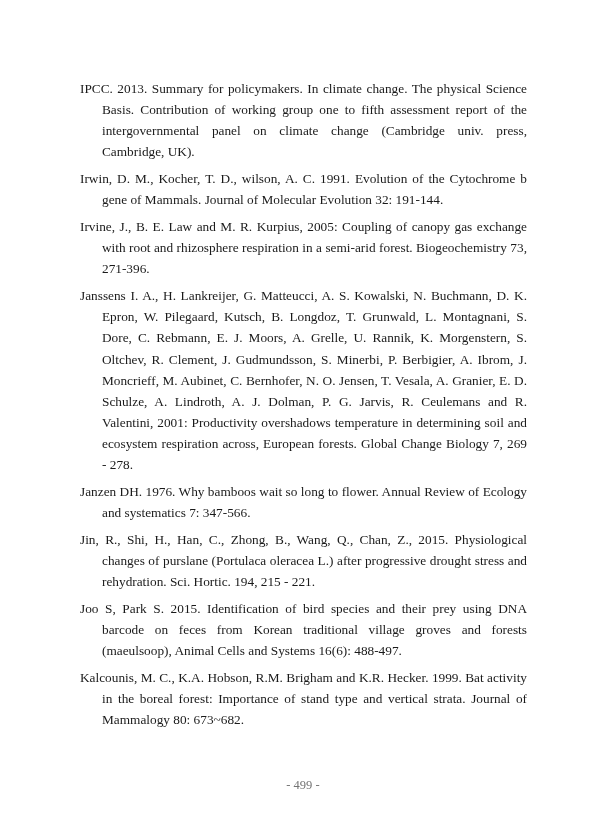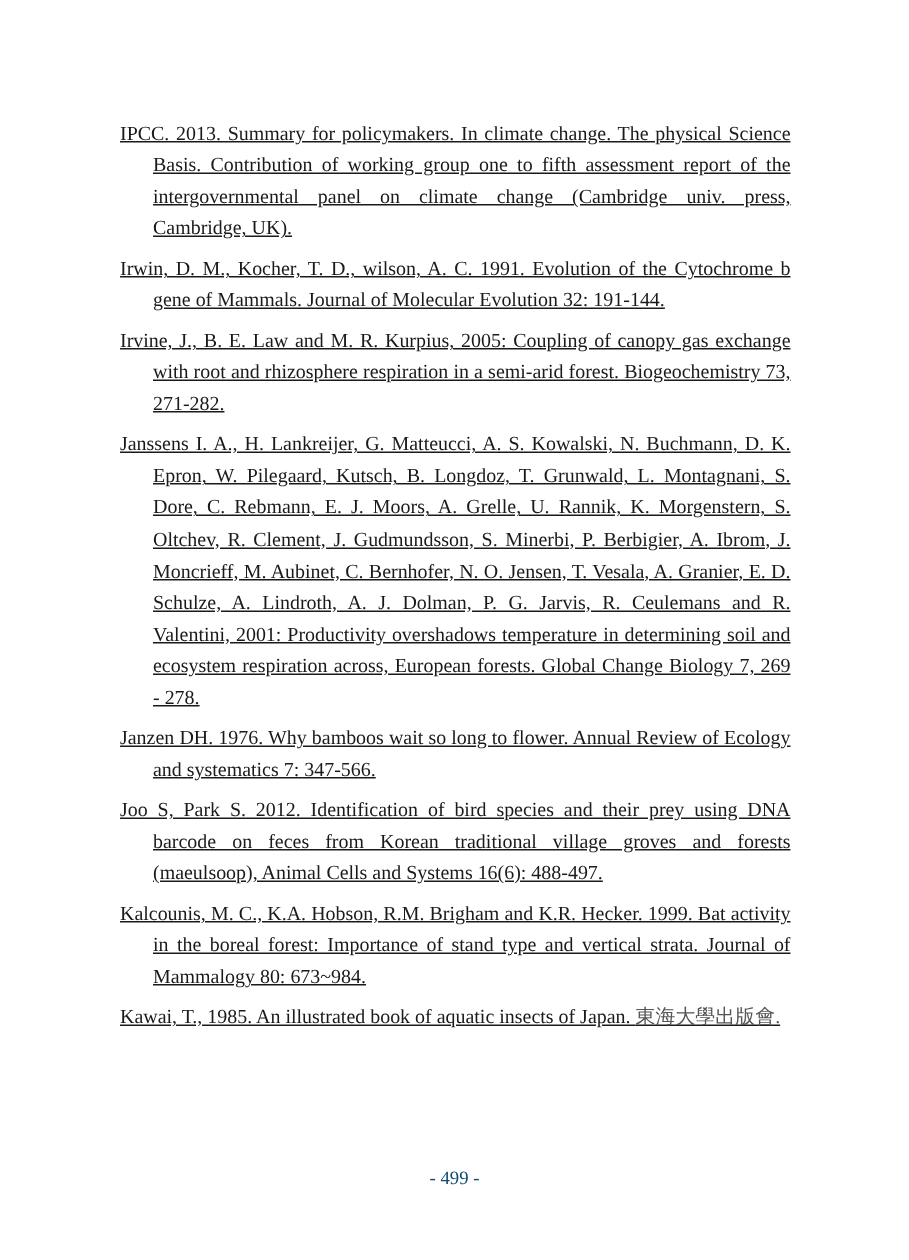--- a/index.html
+++ b/index.html
@@ -6,46 +6,45 @@
   body { width: 606px; height: 840px; position: relative; overflow: hidden; }
   .page {
     position: absolute;
     left: 80px;
     top: 78px;
     width: 447px;
     font-family: "Liberation Serif", "DejaVu Serif", serif;
     font-size: 13.3px;
     line-height: 21.1px;
     color: #1a1a1a;
-    text-decoration: underline;
   }
   .ref {
     margin: 0 0 5.8px 0;
     padding-left: 22px;
     text-indent: -22px;
     text-align: justify;
   }
   .cjk { color: #555; }
   .page-number {
     position: absolute;
     left: 0; right: 0;
     top: 778px;
     text-align: center;
     font-family: "Liberation Serif", "DejaVu Serif", serif;
     font-size: 12.5px;
-    color: #0c4a6e;
+    color: #737373;
   }
 </style>
 </head>
 <body>
 
 <div class="page">
   <p class="ref">IPCC. 2013. Summary for policymakers. In climate change. The physical Science Basis. Contribution of working group one to fifth assessment report of the intergovernmental panel on climate change (Cambridge univ. press, Cambridge, UK).</p>
   <p class="ref">Irwin, D. M., Kocher, T. D., wilson, A. C. 1991. Evolution of the Cytochrome b gene of Mammals. Journal of Molecular Evolution 32: 191-144.</p>
-  <p class="ref">Irvine, J., B. E. Law and M. R. Kurpius, 2005: Coupling of canopy gas exchange with root and rhizosphere respiration in a semi-arid forest. Biogeochemistry 73, 271-282.</p>
+  <p class="ref">Irvine, J., B. E. Law and M. R. Kurpius, 2005: Coupling of canopy gas exchange with root and rhizosphere respiration in a semi-arid forest. Biogeochemistry 73, 271-396.</p>
   <p class="ref">Janssens I. A., H. Lankreijer, G. Matteucci, A. S. Kowalski, N. Buchmann, D. K. Epron, W. Pilegaard, Kutsch, B. Longdoz, T. Grunwald, L. Montagnani, S. Dore, C. Rebmann, E. J. Moors, A. Grelle, U. Rannik, K. Morgenstern, S. Oltchev, R. Clement, J. Gudmundsson, S. Minerbi, P. Berbigier, A. Ibrom, J. Moncrieff, M. Aubinet, C. Bernhofer, N. O. Jensen, T. Vesala, A. Granier, E. D. Schulze, A. Lindroth, A. J. Dolman, P. G. Jarvis, R. Ceulemans and R. Valentini, 2001: Productivity overshadows temperature in determining soil and ecosystem respiration across, European forests. Global Change Biology 7, 269 - 278.</p>
   <p class="ref">Janzen DH. 1976. Why bamboos wait so long to flower. Annual Review of Ecology and systematics 7: 347-566.</p>
-  <p class="ref">Joo S, Park S. 2012. Identification of bird species and their prey using DNA barcode on feces from Korean traditional village groves and forests (maeulsoop), Animal Cells and Systems 16(6): 488-497.</p>
-  <p class="ref">Kalcounis, M. C., K.A. Hobson, R.M. Brigham and K.R. Hecker. 1999. Bat activity in the boreal forest: Importance of stand type and vertical strata. Journal of Mammalogy 80: 673~984.</p>
-  <p class="ref"><span>Kawai, T., 1985. An illustrated book of aquatic insects of Japan. </span><span class="cjk">東海大學出版會.</span></p>
+  <p class="ref">Jin, R., Shi, H., Han, C., Zhong, B., Wang, Q., Chan, Z., 2015. Physiological changes of purslane (Portulaca oleracea L.) after progressive drought stress and rehydration. Sci. Hortic. 194, 215 - 221.</p>
+  <p class="ref">Joo S, Park S. 2015. Identification of bird species and their prey using DNA barcode on feces from Korean traditional village groves and forests (maeulsoop), Animal Cells and Systems 16(6): 488-497.</p>
+  <p class="ref">Kalcounis, M. C., K.A. Hobson, R.M. Brigham and K.R. Hecker. 1999. Bat activity in the boreal forest: Importance of stand type and vertical strata. Journal of Mammalogy 80: 673~682.</p>
 </div>
 
 <div class="page-number">- 499 -</div>
 
 </body></html>

